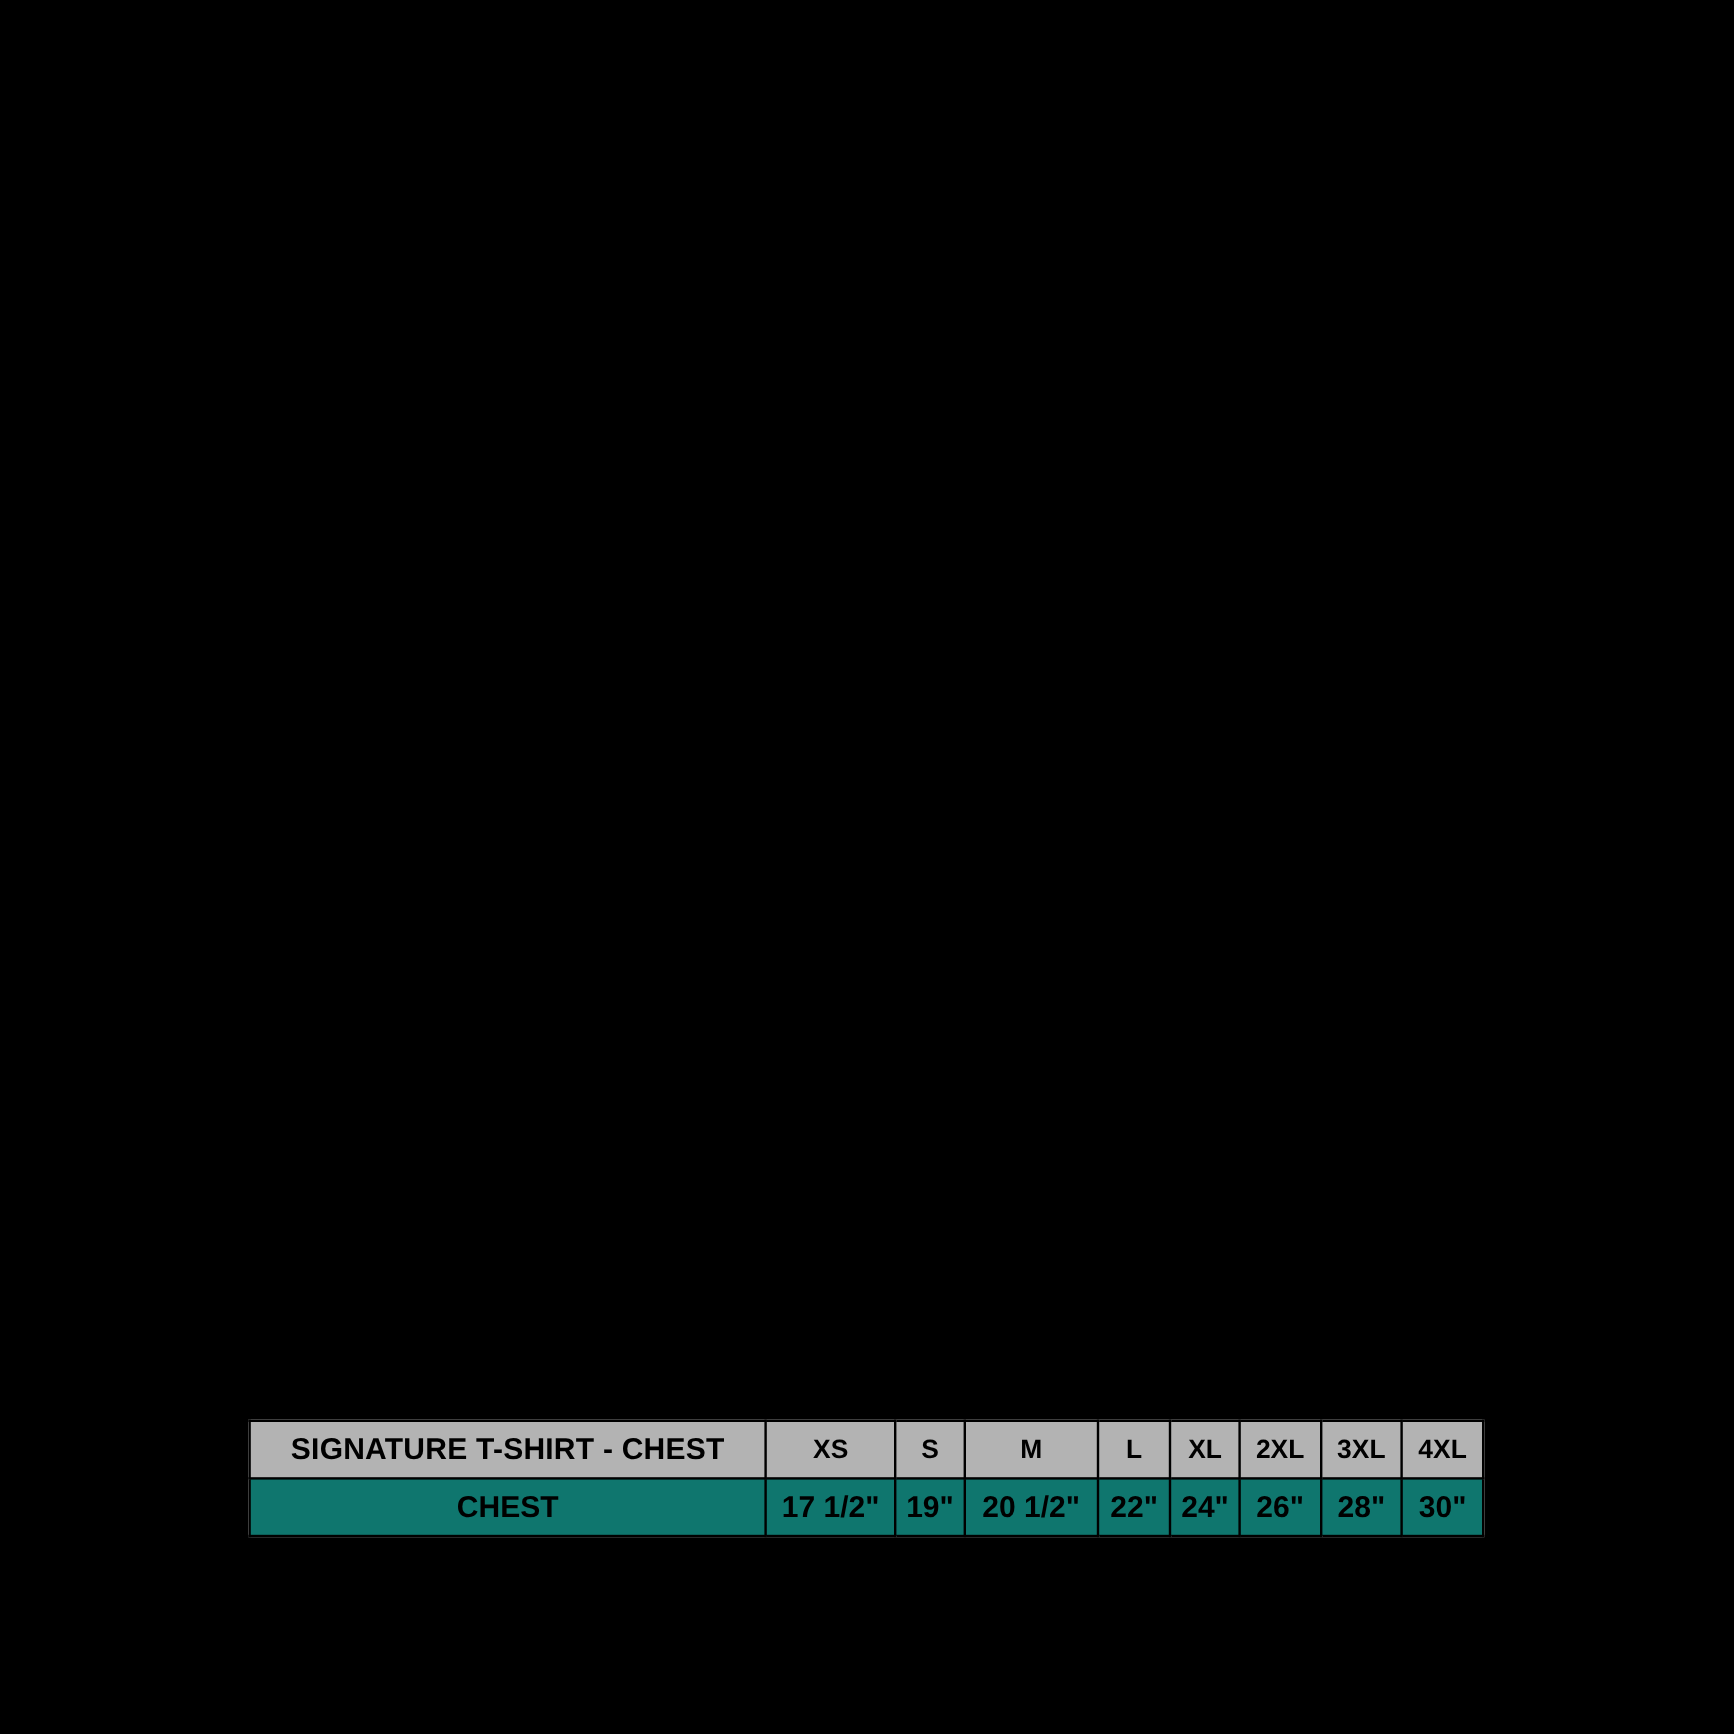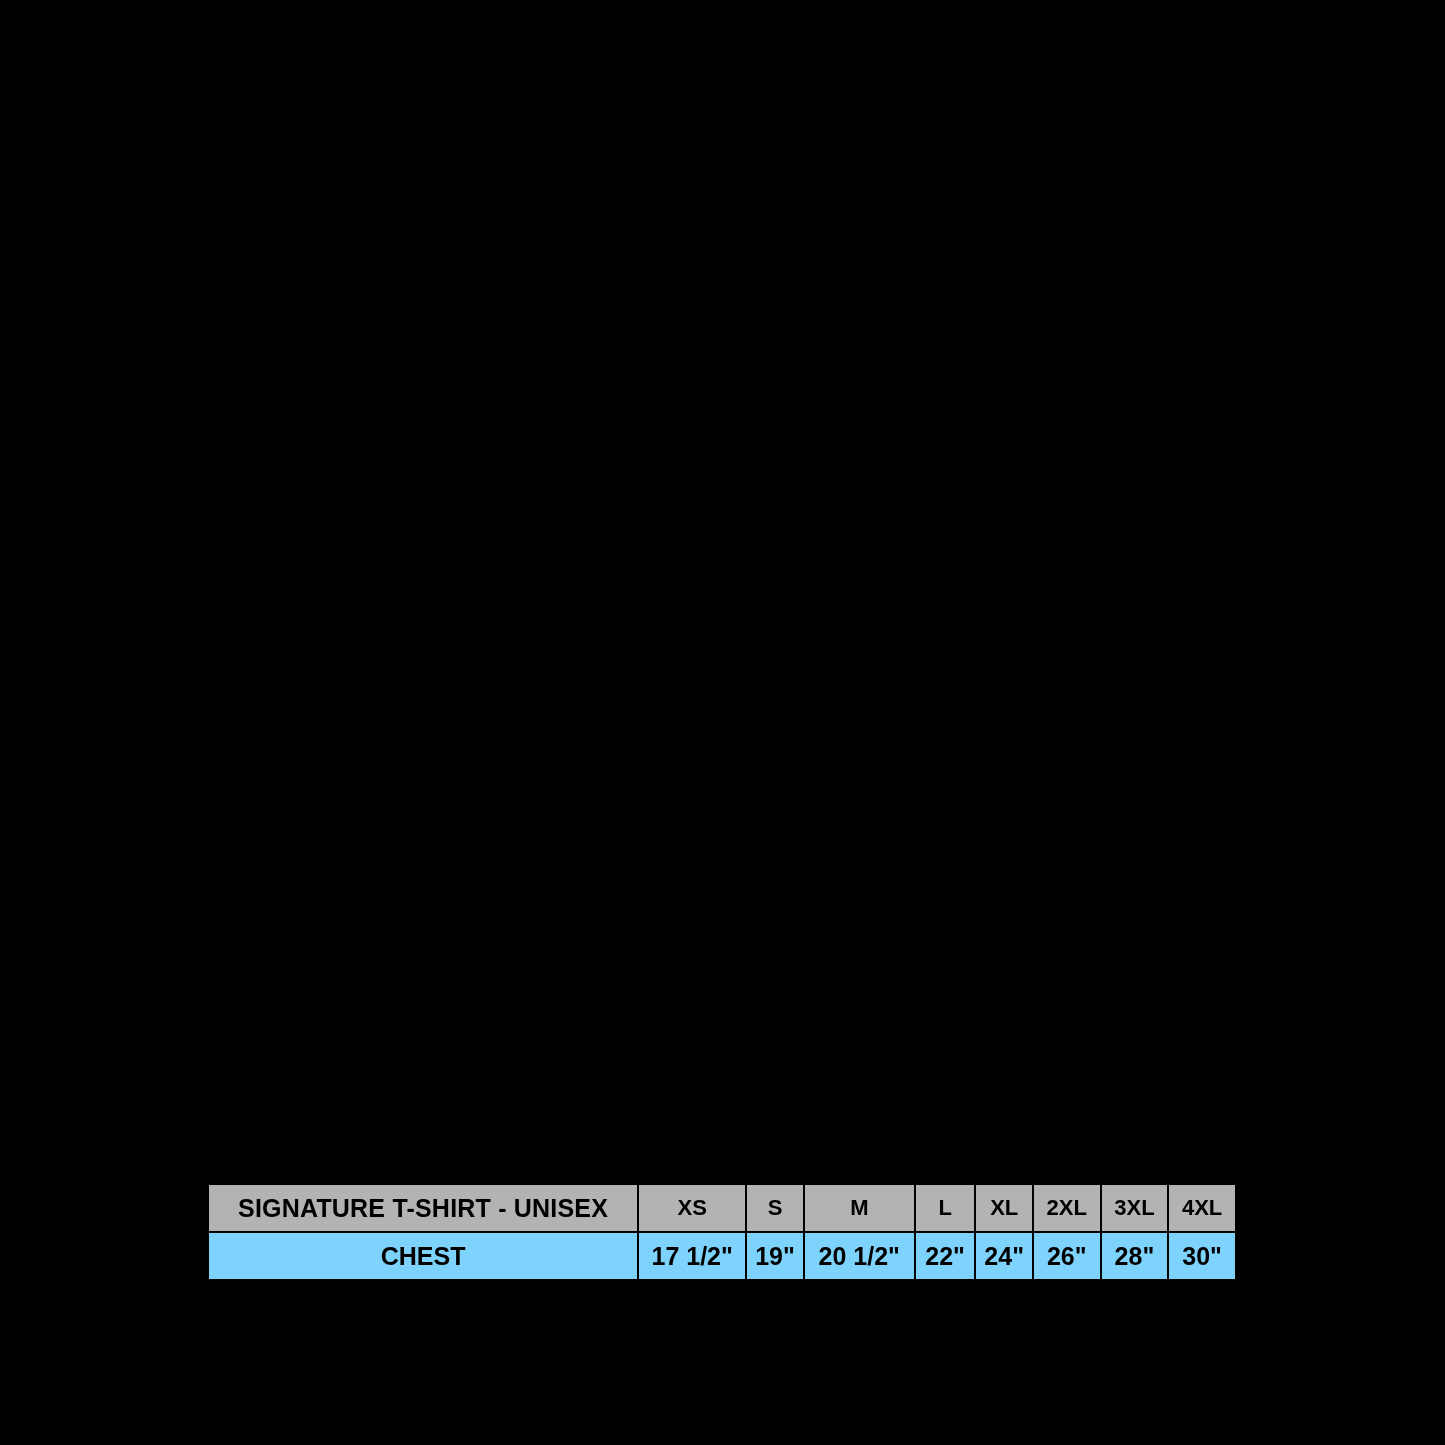--- a/index.html
+++ b/index.html
@@ -51,21 +51,21 @@
     font-size: 25px;
     letter-spacing: 0.2px;
   }
 
   
   tr.row-body td {
     background: #ffffff;
   }
   
   tr.row-chest td {
-    background: #7dd3fc;
+    background: #0f766e;
   }
 
   td.label-cell {
     text-align: center;
   }
 
   
   col.c-label { width: 426px; }
   col.c-xs    { width: 107px; }
   col.c-s     { width: 57px; }
@@ -87,21 +87,21 @@
       <col class="c-s">
       <col class="c-m">
       <col class="c-l">
       <col class="c-xl">
       <col class="c-2xl">
       <col class="c-3xl">
       <col class="c-4xl">
     </colgroup>
     <tbody>
       <tr class="header-row">
-        <td class="label-cell">SIGNATURE T-SHIRT - UNISEX</td>
+        <td class="label-cell">SIGNATURE T-SHIRT - CHEST</td>
         <td>XS</td>
         <td>S</td>
         <td>M</td>
         <td>L</td>
         <td>XL</td>
         <td>2XL</td>
         <td>3XL</td>
         <td>4XL</td>
       </tr>
       <tr class="row-chest">

